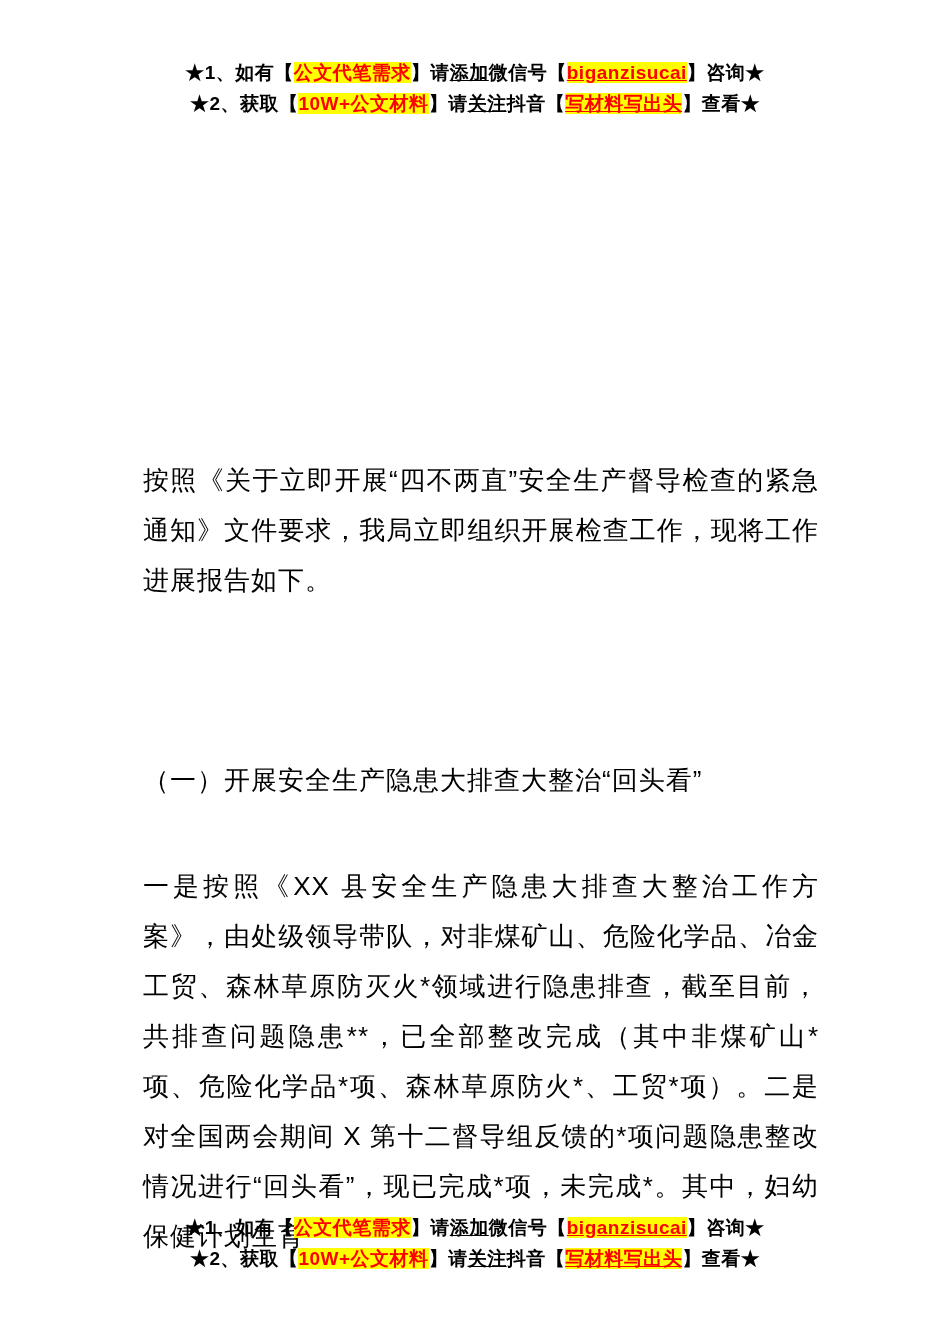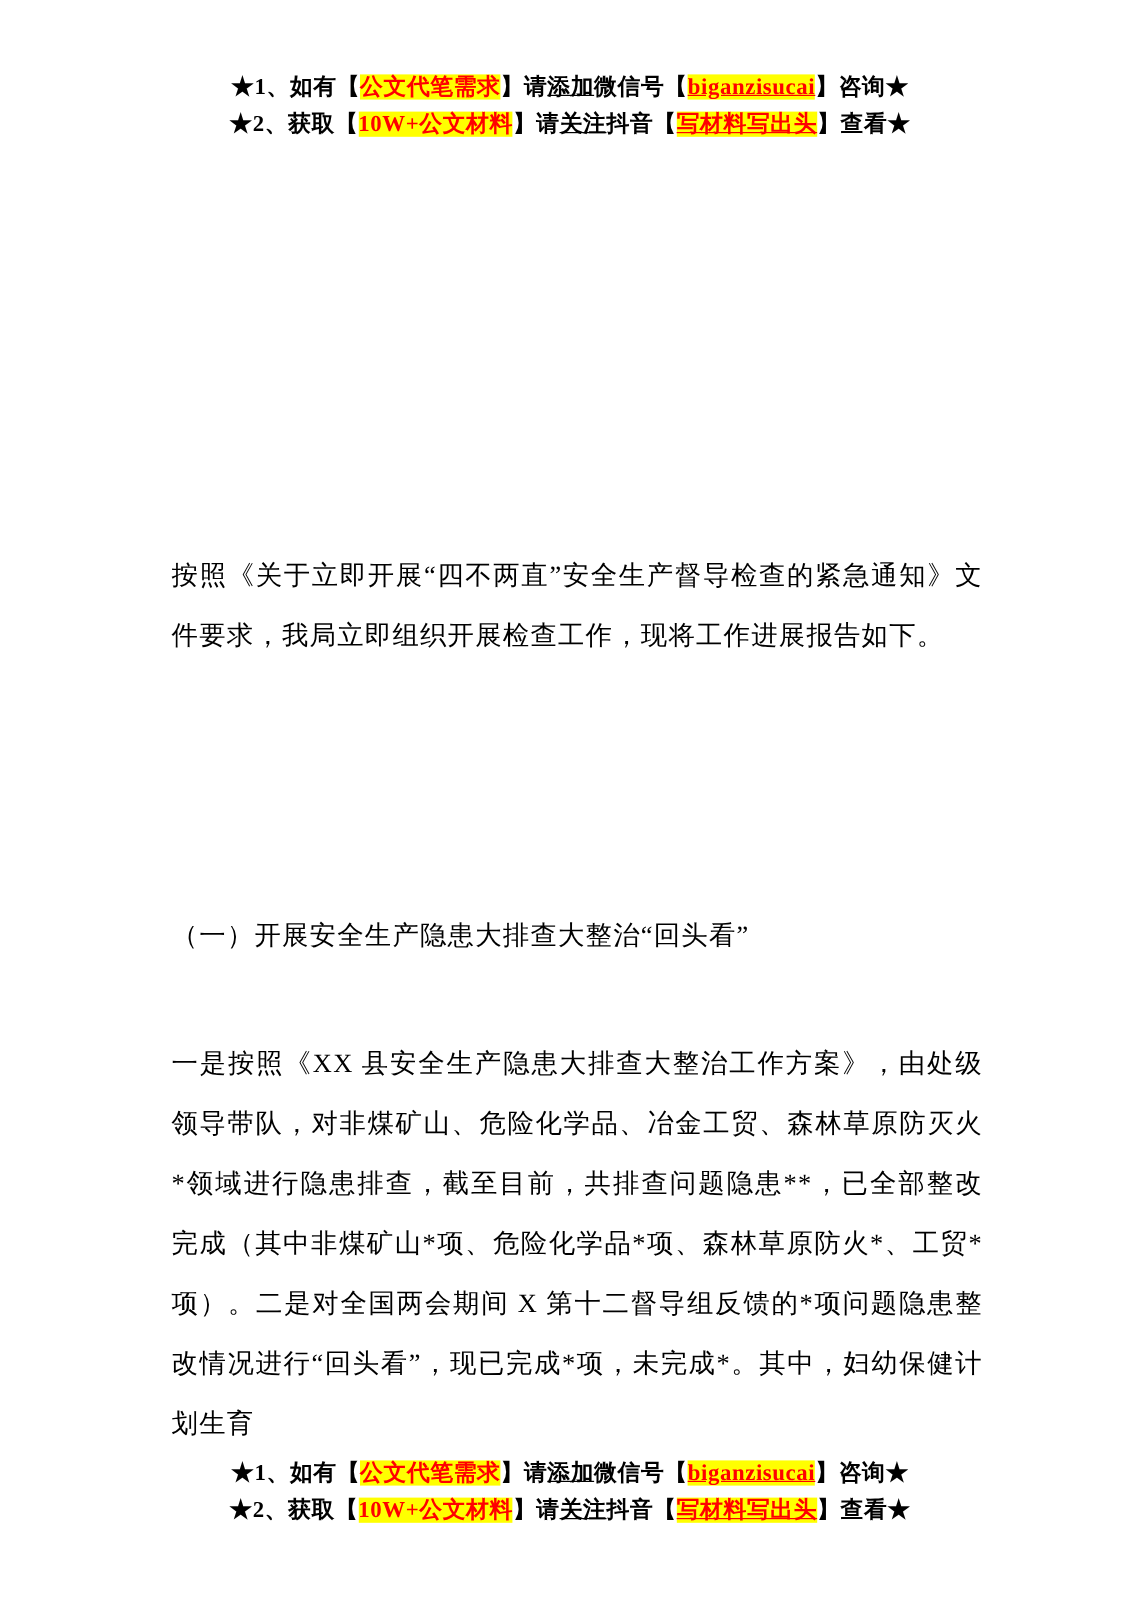--- a/index.html
+++ b/index.html
@@ -6,21 +6,21 @@
     margin: 0;
     padding: 0;
     background: #ffffff;
   }
   .page {
     position: relative;
     width: 950px;
     height: 1344px;
     background: #ffffff;
     color: #000000;
-    font-family: Liberation Serif, serif;
+    font-family: Liberation Sans, sans-serif;
     overflow: hidden;
   }
   
   .promo {
     position: absolute;
     left: 0;
     right: 0;
   }
   .promo-header { top: 57px; }
   .promo-footer { top: 1212px; }
@@ -57,21 +57,21 @@
     font-weight: bold;
     line-height: 115px;
     letter-spacing: 1px;
   }
   
   .body-para {
     position: absolute;
     left: 143px;
     width: 676px;
     margin: 0;
-    font-size: 22px;
+    font-size: 26px;
     font-weight: normal;
     line-height: 50px;
     letter-spacing: 1px;
     text-align: justify;
   }
   .para-intro   { top: 455px; }
   .para-head1   { top: 655px; text-align: left; }
   .para-head2   { top: 755px; text-align: left; }
   .para-body1   { top: 861px; }
 </style>

